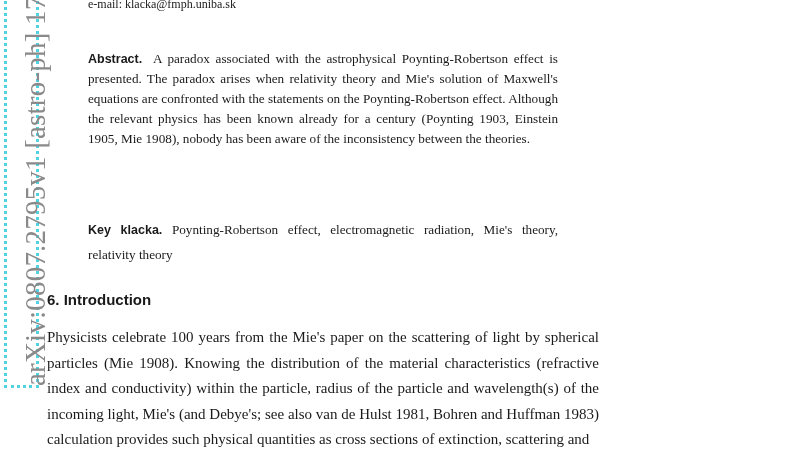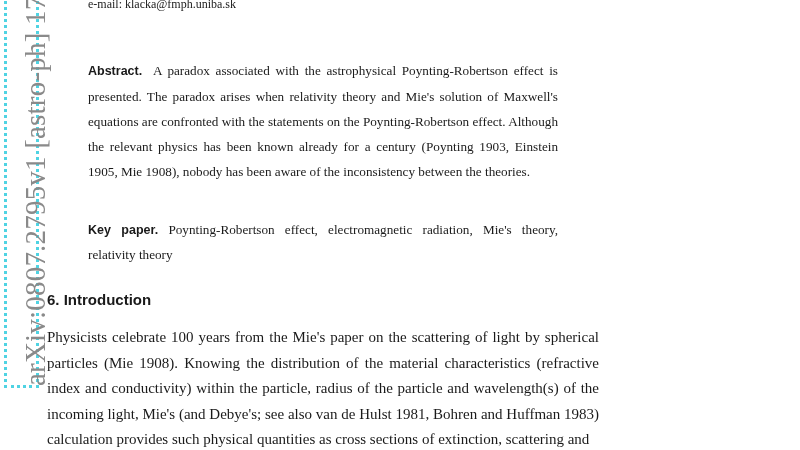--- a/index.html
+++ b/index.html
@@ -19,23 +19,22 @@
     white-space:nowrap; font-family:"Liberation Serif", serif;
     font-size:29px; color:#8a8a8a; line-height:1; margin-top:-2px;
     letter-spacing:0.2px;
   }
   .email {
     position:absolute; left:88px; top:-3px; font-size:12px;
     font-family:"Liberation Serif", serif;
   }
   .abstract {
     position:absolute; left:88px; top:49px; width:470px;
-    font-family:"Liberation Serif", serif; font-size:13.2px; line-height:25px;
+    font-family:"Liberation Serif", serif; font-size:13.2px; line-height:20px;
     text-align:justify;
-    margin-top:9px;
   }
   .abstract-label, .kw-label {
     font-family:"Liberation Sans", sans-serif; font-weight:bold; font-size:12.5px;
   }
   .keywords {
     position:absolute; left:88px; top:218px; width:470px;
     font-family:"Liberation Serif", serif; font-size:13.2px; line-height:24.5px;
     text-align:justify;
   }
   .section-title {
@@ -55,19 +54,19 @@
 <div class="stamp-text">arXiv:0807.2795v1  [astro-ph]  17</div>
 
 <div class="email">e-mail: klacka@fmph.uniba.sk</div>
 
 <div class="abstract">
   <span class="abstract-label">Abstract.</span>&nbsp;
   <span>A paradox associated with the astrophysical Poynting-Robertson effect is presented. The paradox arises when relativity theory and Mie's solution of Maxwell's equations are confronted with the statements on the Poynting-Robertson effect. Although the relevant physics has been known already for a century (Poynting 1903, Einstein 1905, Mie 1908), nobody has been aware of the inconsistency between the theories.</span>
 </div>
 
 <div class="keywords">
-  <span class="kw-label">Key paper.</span>
+  <span class="kw-label">Key klacka.</span>
   <span>Poynting-Robertson effect, electromagnetic radiation, Mie's theory, relativity theory</span>
 </div>
 
 <div class="section-title">6. Introduction</div>
 
 <div class="body-text">Physicists celebrate 100 years from the Mie's paper on the scattering of light by spherical particles (Mie 1908). Knowing the distribution of the material characteristics (refractive index and conductivity) within the particle, radius of the particle and wavelength(s) of the incoming light, Mie's (and Debye's; see also van de Hulst 1981, Bohren and Huffman 1983) calculation provides such physical quantities as cross sections of extinction, scattering and</div>
 
 </body></html>

